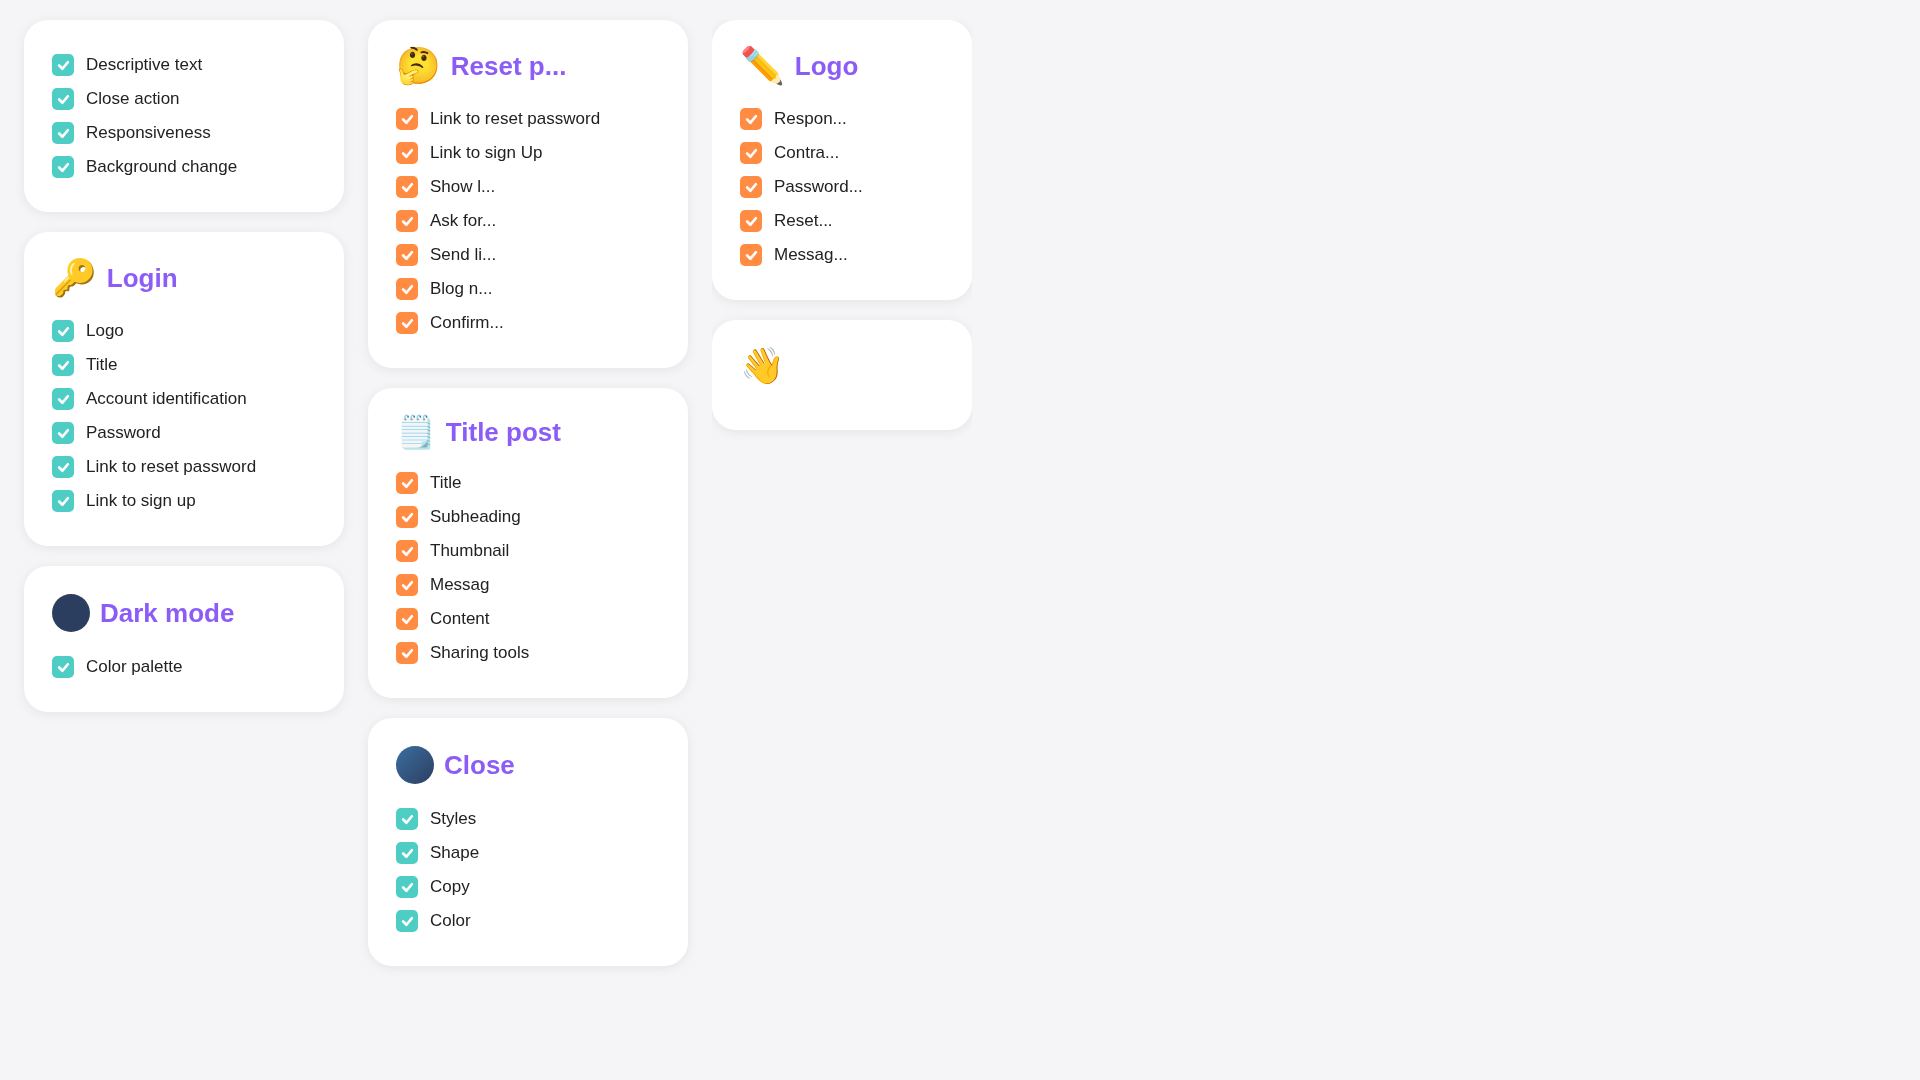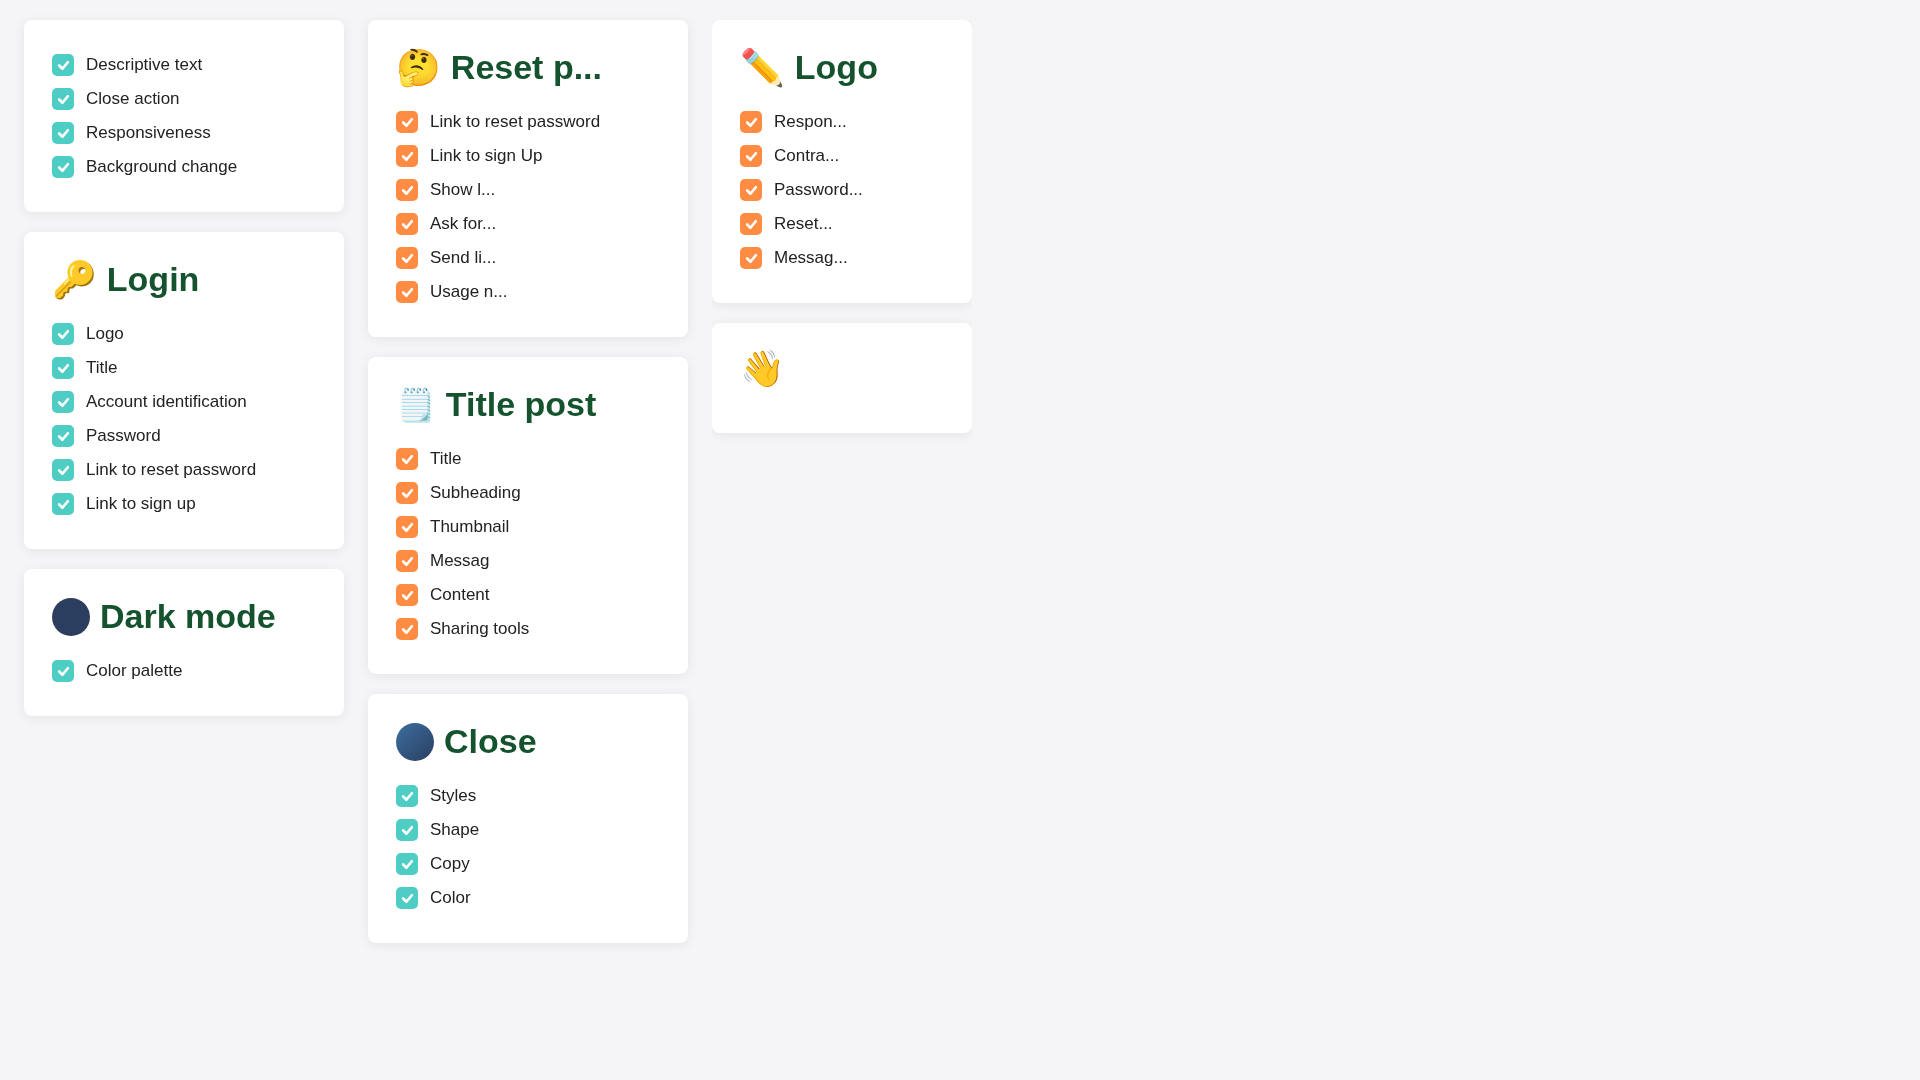--- a/index.html
+++ b/index.html
@@ -39,38 +39,38 @@
       overflow: hidden;
     }
     .card-column {
       display: flex;
       flex-direction: column;
       gap: 20px;
       width: 320px;
     }
     .card {
       background: #ffffff;
-      border-radius: 8px;
+      border-radius: 24px;
       padding: 28px 28px 28px 28px;
       box-shadow: 0 2px 12px rgba(0,0,0,0.07);
     }
     .card-header {
       display: flex;
       align-items: center;
       gap: 10px;
       margin-bottom: 18px;
     }
     .card-emoji {
       font-size: 36px;
       line-height: 1;
     }
     .card-title {
-      font-size: 34px;
+      font-size: 26px;
       font-weight: 700;
-      color: #14532d;
+      color: #8b5cf6;
     }
     .checklist-item {
       display: flex;
       align-items: center;
       gap: 12px;
       padding: 6px 0;
     }
     .check-icon {
       width: 22px;
       height: 22px;
@@ -264,21 +264,29 @@
               </svg>
             </div>
           <span class="item-label">Send li...</span>
         </div>
         <div class="checklist-item">
           <div class="check-icon orange">
               <svg viewBox="0 0 12 12">
                 <polyline points="2,6 5,9 10,3"></polyline>
               </svg>
             </div>
-          <span class="item-label">Usage n...</span>
+          <span class="item-label">Blog n...</span>
+        </div>
+        <div class="checklist-item">
+          <div class="check-icon orange">
+              <svg viewBox="0 0 12 12">
+                <polyline points="2,6 5,9 10,3"></polyline>
+              </svg>
+            </div>
+          <span class="item-label">Confirm...</span>
         </div>
       </div>
 
       <div class="card">
         <div class="card-header">
           <span class="card-emoji" style="font-size:32px;">🗒️</span>
           <span class="card-title">Title post</span>
         </div>
         <div class="checklist-item">
           <div class="check-icon orange">

